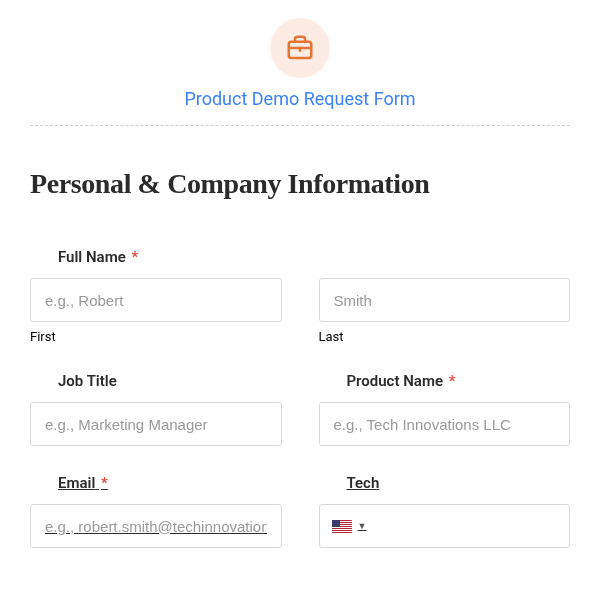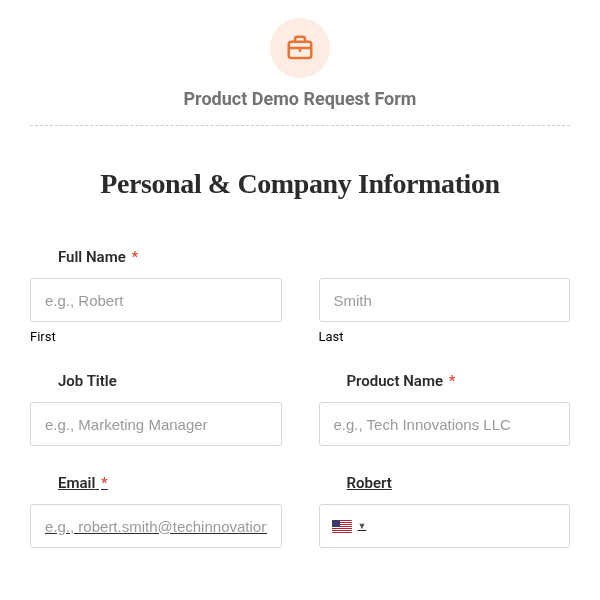--- a/index.html
+++ b/index.html
@@ -14,30 +14,29 @@
 .header { text-align: center; }
 .icon-circle {
   width: 60px; height: 60px;
   background: #fdece4;
   border-radius: 50%;
   margin: 0 auto 10px;
   display: flex; align-items: center; justify-content: center;
 }
 .icon-circle svg { width: 30px; height: 30px; stroke: #e67433; fill: none; stroke-width: 2; }
 .form-title {
-  font-size: 18px; font-weight: 700; color: #737373;
+  font-size: 18px; font-weight: 400; color: #3b82f6;
   padding-bottom: 16px;
 }
 .divider { border: none; border-top: 1px dashed #ccc; margin: 0 0 42px; }
 .section-heading {
   font-family: Georgia, "Times New Roman", serif;
   font-size: 28px; font-weight: 700; color: #2b2b2b;
   margin-bottom: 48px;
   letter-spacing: -0.4px;
-  text-align: center;
 }
 .field-label { font-size: 15px; font-weight: 600; color: #2b2b2b; margin-bottom: 12px; display: block; margin-left: 28px; }
 .required { color: #e24c3f; margin-left: 2px; }
 .row { display: flex; gap: 37px; margin-bottom: 28px; }
 .col { flex: 1; display: flex; flex-direction: column; }
 input[type="text"], input[type="email"] {
   width: 100%; height: 44px;
   border: 1px solid #d8d8d8; border-radius: 3px;
   padding: 0 14px; font-size: 15px; color: #333;
   background: #fff;
@@ -117,19 +116,19 @@
 
 <div class="row" style="margin-bottom:0;text-decoration:underline;">
   <div class="col">
     <label class="field-label">
       <span>Email</span>
       <span class="required">*</span>
     </label>
     <input type="email" placeholder="e.g., robert.smith@techinnovations.com" style="">
   </div>
   <div class="col">
-    <label class="field-label">Robert</label>
+    <label class="field-label">Tech</label>
     <div class="phone-wrap">
       <span class="flag"></span>
       <span class="caret">▼</span>
     </div>
   </div>
 </div>
 
 </body></html>

